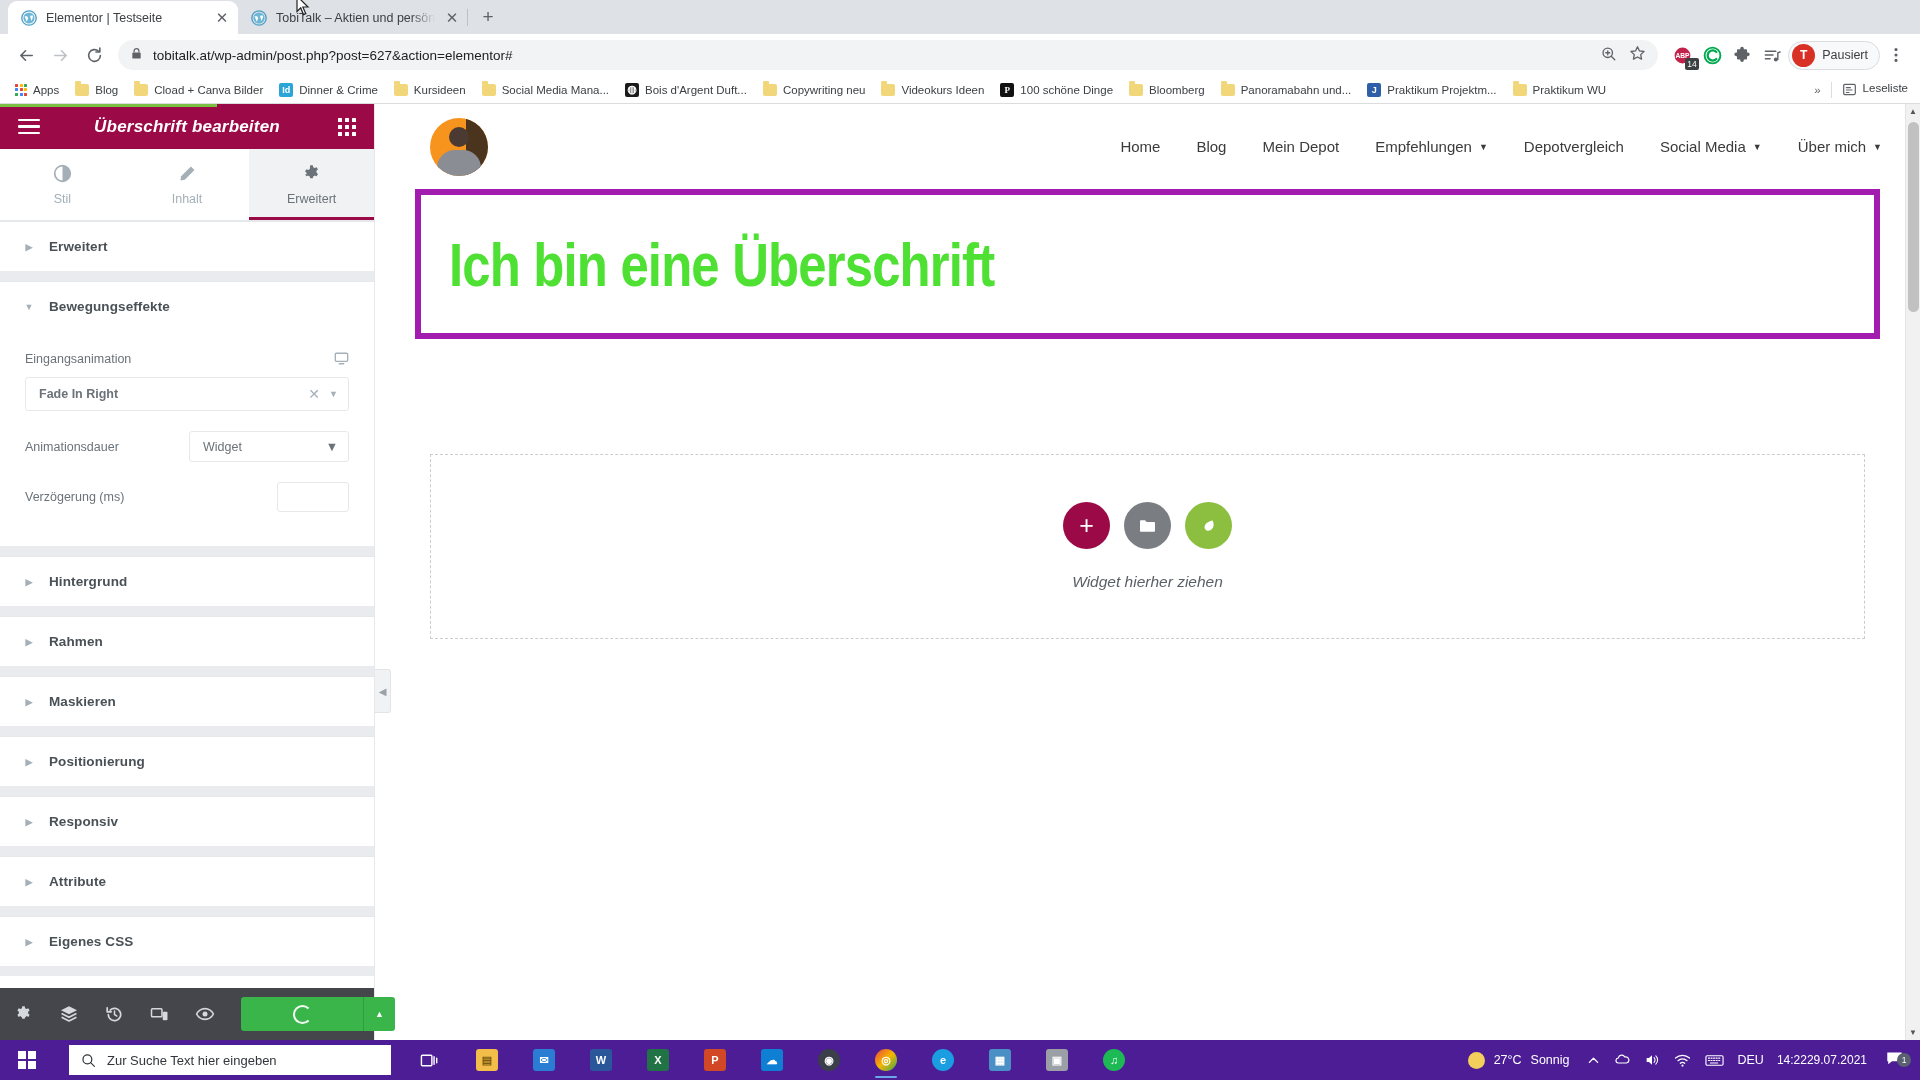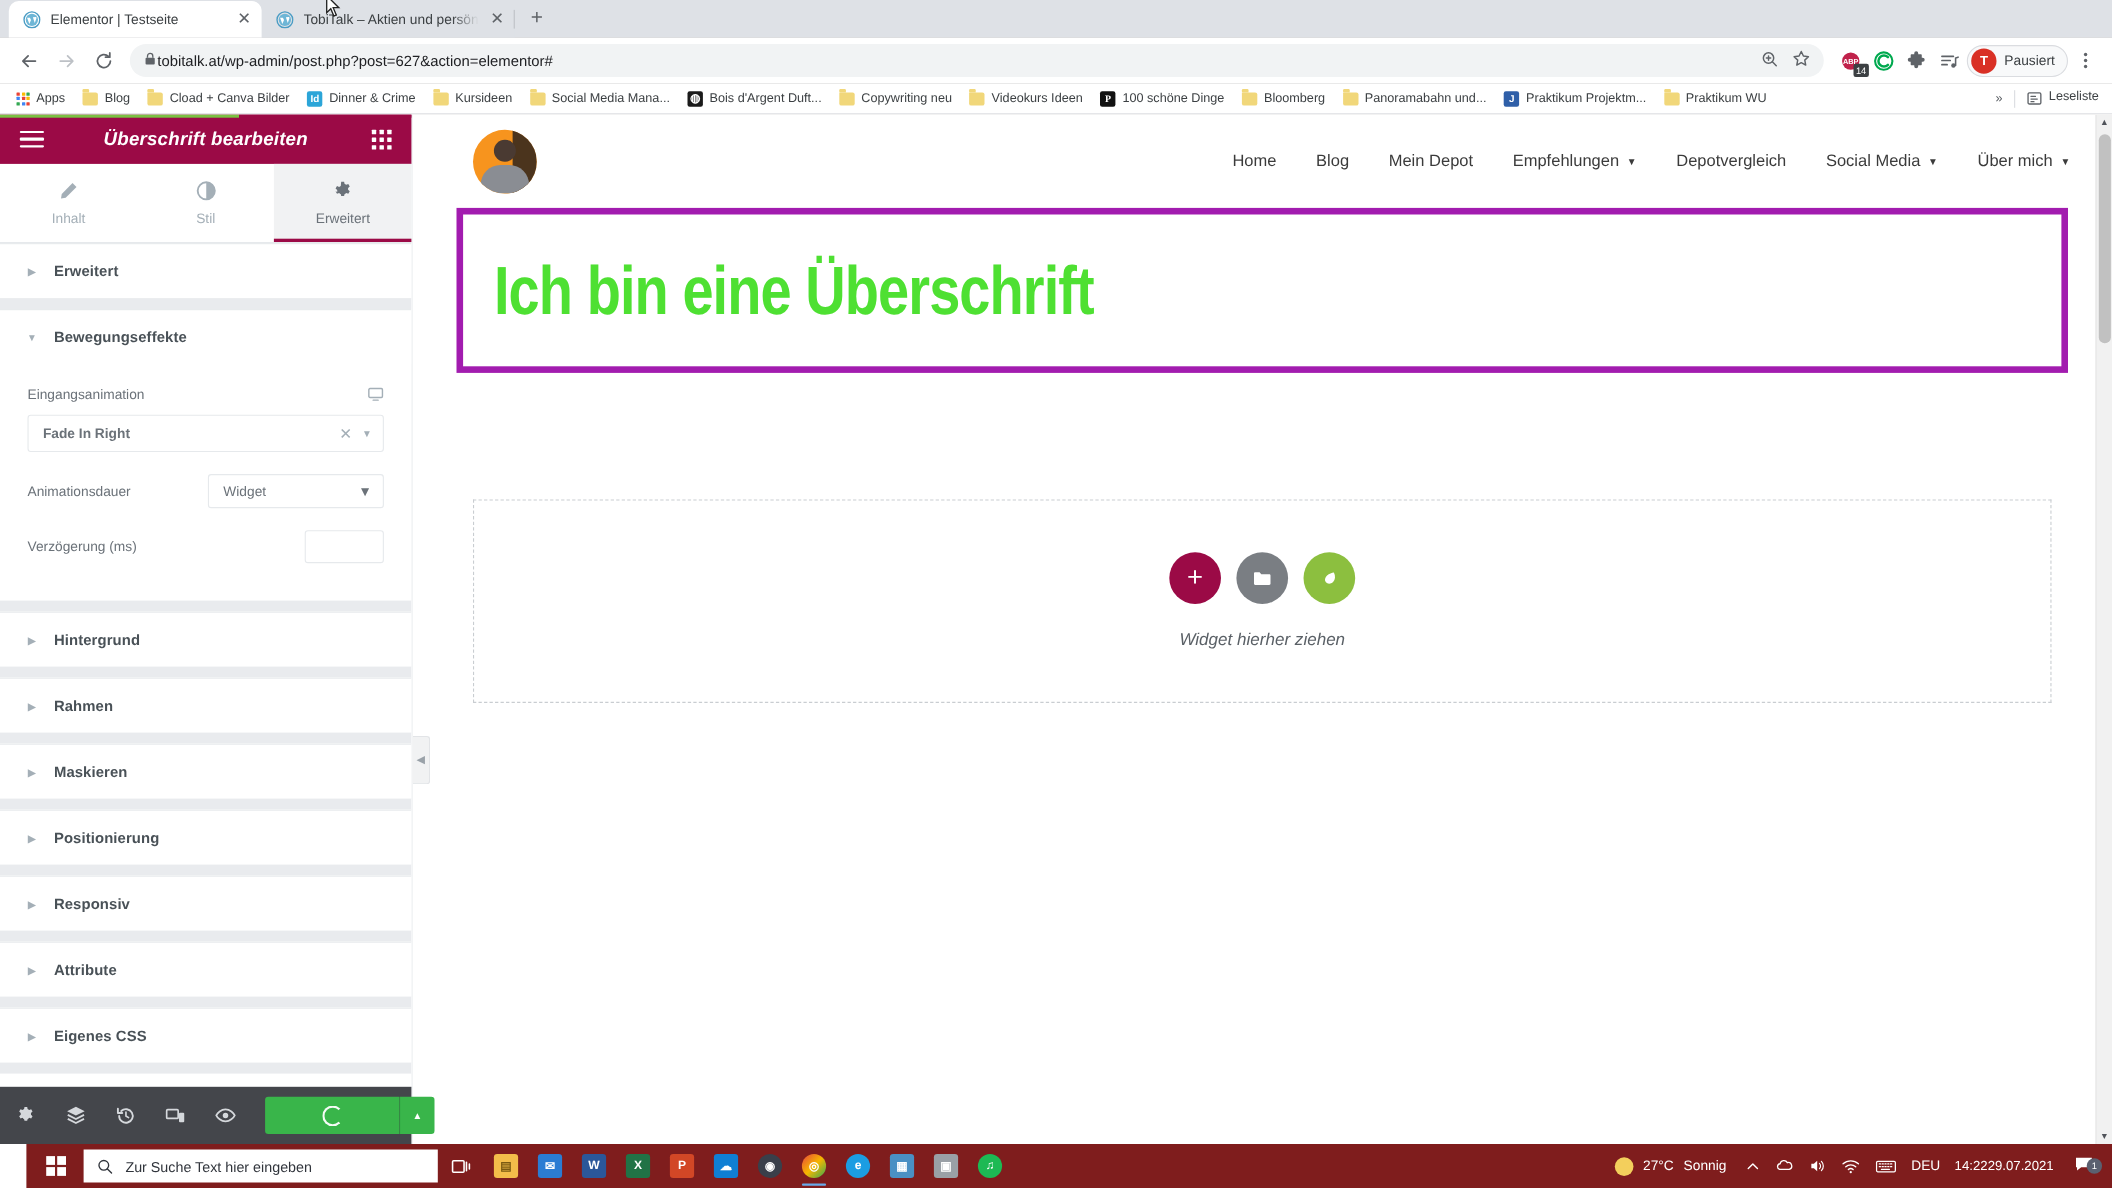--- a/index.html
+++ b/index.html
@@ -28,21 +28,21 @@
   .tab .x { width:16px;height:16px;flex:none;display:flex;align-items:center;justify-content:center;color:#5f6368;font-size:15px;line-height:1;}
   .tab.inactive::after{content:"";position:absolute;right:0;top:8px;height:17px;width:1px;background:#bdc1c6;}
   .newtab { width:28px;height:28px;margin-left:6px;margin-bottom:3px;display:flex;align-items:center;justify-content:center;
             color:#5f6368;font-size:19px;border-radius:50%;}
   .cursor-arrow { position:absolute; left:296px; top:-5px; width:14px;height:21px; pointer-events:none;}
 
   .toolbar { height:42px; background:#ffffff; display:flex; align-items:center; padding:0 10px; gap:2px; }
   .navbtn { width:32px;height:32px;border-radius:50%;display:flex;align-items:center;justify-content:center;color:#5f6368;}
   .navbtn.disabled { color:#bdc1c6; }
   .omnibox { flex:1; height:30px; background:#f1f3f4; border-radius:16px; display:flex; align-items:center;
-             padding:0 12px; margin:0 8px 0 6px; font-size:13.5px; color:#202124; position:relative;}
+             padding:0 12px; margin:0 8px 0 6px; gap:10px; font-size:13.5px; color:#202124; position:relative;}
   .omnibox .urltext{ flex:1; white-space:nowrap; overflow:hidden;}
   .omni-right{display:flex;align-items:center;gap:12px;}
   .tbicon{width:28px;height:28px;display:flex;align-items:center;justify-content:center;color:#5f6368;position:relative;flex:none;}
   .badge-cnt{position:absolute;right:-3px;bottom:-1px;background:#3c4043;color:#fff;font-size:8.5px;line-height:1;
              padding:2px 2.5px;border-radius:2px;font-family:"Liberation Sans",sans-serif;}
   .profile-pill{display:flex;align-items:center;gap:7px;height:29px;padding:0 11px 0 3px;border:1px solid #dadce0;
                 border-radius:15px;font-size:12.5px;color:#3c4043;background:#f8f9fa;}
   .avatar-circle{width:23px;height:23px;border-radius:50%;background:#d93025;color:#fff;font-size:12px;
                  display:flex;align-items:center;justify-content:center;font-weight:bold;}
 
@@ -141,21 +141,21 @@
   .dz-add{background:#9b0a46;font-size:25px;line-height:1;}
   .dz-folder{background:#7a7e83;}
   .dz-leaf{background:#8cbf3f;}
   .dz-text{font-size:15.5px;color:#5a6066;font-style:italic;}
 
   .scrollbar{position:absolute;right:0;top:0;width:15px;height:100%;background:#f1f1f1;border-left:1px solid #e4e4e4;}
   .scrollbar .thumb{position:absolute;top:0;left:2px;width:11px;height:190px;background:#c1c1c1;border-radius:6px;}
   .sb-arrow{position:absolute;left:0;right:0;display:flex;align-items:center;justify-content:center;color:#50535a;font-size:8px;height:15px;}
 
   
-  .taskbar{height:40px;background:#7f1d1d;display:flex;align-items:center;padding:0 4px;gap:0;position:relative;margin-left:24px;}
+  .taskbar{height:40px;background:#4c1d95;display:flex;align-items:center;padding:0 4px;gap:17px;position:relative;}
   .start{width:46px;height:40px;display:flex;align-items:center;justify-content:center;}
   .win-logo{display:grid;grid-template-columns:repeat(2,8px);grid-template-rows:repeat(2,8px);gap:2.5px;}
   .win-logo i{background:#fff;display:block;}
   .tb-search{width:322px;height:30px;background:#fff;display:flex;align-items:center;gap:11px;padding:0 12px;
              font-size:13px;color:#31353c;margin-left:2px;}
   .tb-btn{width:42px;height:40px;display:flex;align-items:center;justify-content:center;color:#fff;position:relative;}
   .tb-app{width:40px;height:40px;display:flex;align-items:center;justify-content:center;position:relative;}
   .tb-app .sq{width:22px;height:22px;border-radius:3px;display:flex;align-items:center;justify-content:center;
               color:#fff;font-size:11px;font-weight:bold;}
   .tb-app.running::after{content:"";position:absolute;left:50%;transform:translateX(-50%);bottom:2px;width:22px;height:2.5px;
@@ -382,33 +382,33 @@
             <i></i>
             <i></i>
             <i></i>
           </div>
       </div>
 
       <div class="tabs">
         <div class="ptab">
           <span class="ic">
             <svg width="19" height="19" viewBox="0 0 20 20">
-                <path d="M13.6 2.6l3.8 3.8L7.1 16.7 2.6 17.4l.7-4.5z" fill="currentColor"></path>
-              </svg>
-          </span>
-          <span>Inhalt</span>
-        </div>
-        <div class="ptab">
-          <span class="ic">
-            <svg width="19" height="19" viewBox="0 0 20 20">
                 <circle cx="10" cy="10" r="8.2" fill="none" stroke="currentColor" stroke-width="1.8"></circle>
                 <path d="M10 1.8a8.2 8.2 0 0 1 0 16.4z" fill="currentColor"></path>
               </svg>
           </span>
           <span>Stil</span>
+        </div>
+        <div class="ptab">
+          <span class="ic">
+            <svg width="19" height="19" viewBox="0 0 20 20">
+                <path d="M13.6 2.6l3.8 3.8L7.1 16.7 2.6 17.4l.7-4.5z" fill="currentColor"></path>
+              </svg>
+          </span>
+          <span>Inhalt</span>
         </div>
         <div class="ptab active">
           <span class="ic">
             <svg width="19" height="19" viewBox="0 0 20 20">
                 <path d="M10 6.5a3.5 3.5 0 1 0 0 7 3.5 3.5 0 0 0 0-7zm0 2a1.5 1.5 0 1 1 0 3 1.5 1.5 0 0 1 0-3z" fill="currentColor"></path>
                 <path d="M8.6 1.2h2.8l.4 2.1 1.6.9 2-.8 1.4 2.4-1.6 1.4v1.8l1.6 1.4-1.4 2.4-2-.8-1.6.9-.4 2.1H8.6l-.4-2.1-1.6-.9-2 .8-1.4-2.4L4.8 11V9.2L3.2 7.8l1.4-2.4 2 .8 1.6-.9z" fill="currentColor"></path>
               </svg>
           </span>
           <span>Erweitert</span>
         </div>

